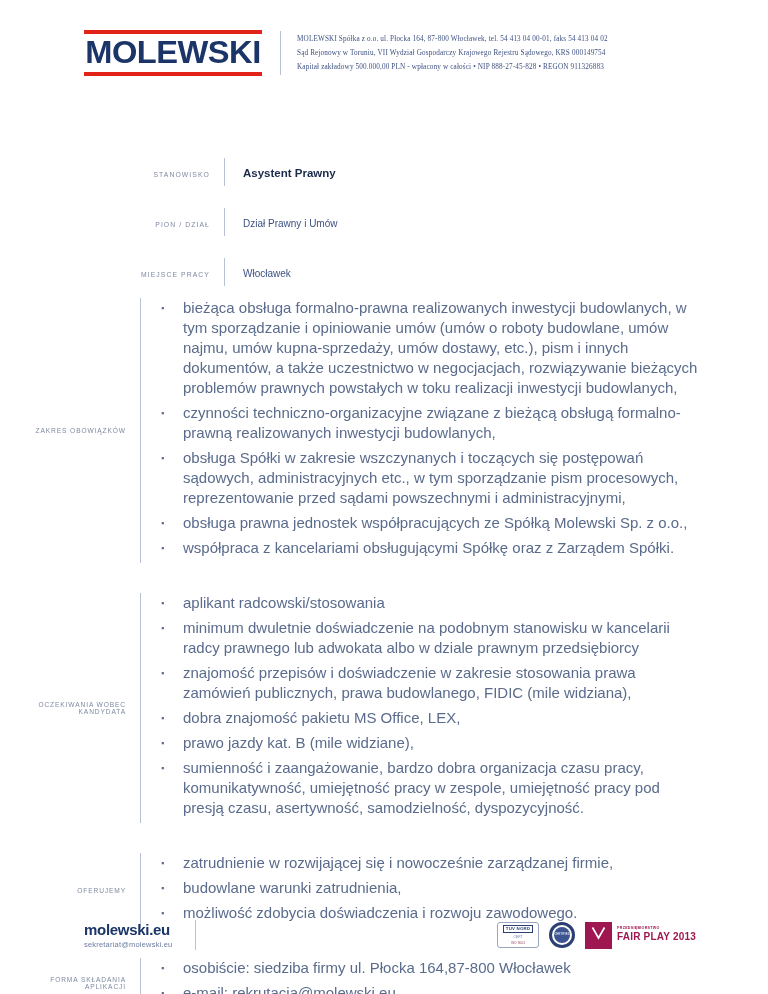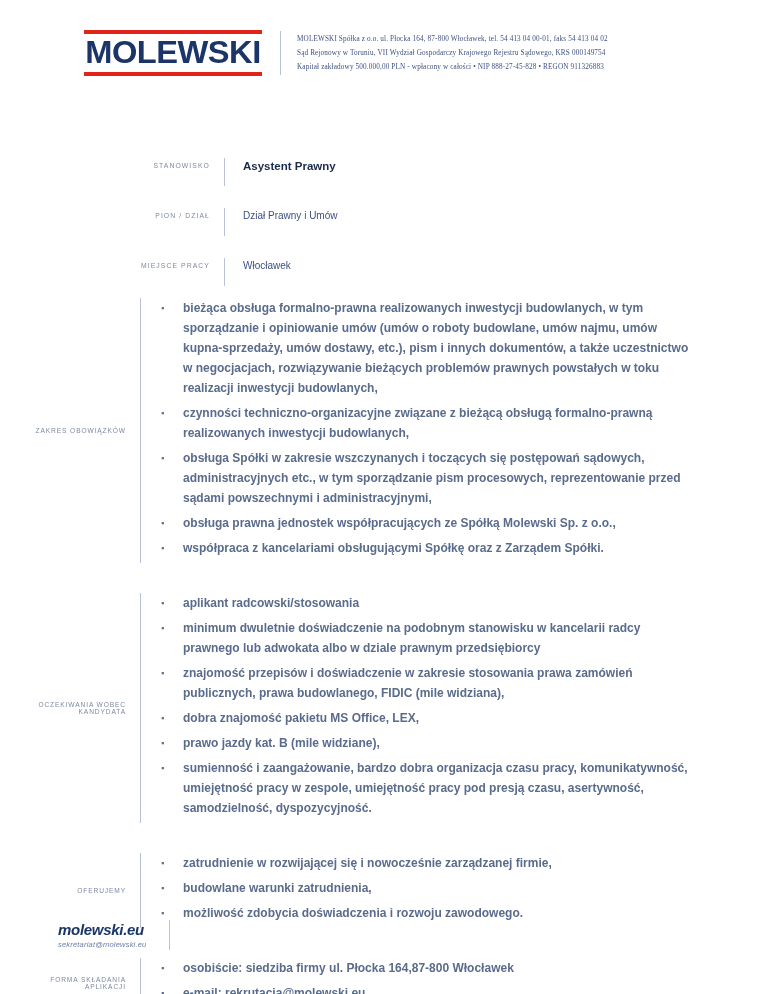--- a/index.html
+++ b/index.html
@@ -76,21 +76,21 @@
 
   
   .summary {
     position: absolute;
     left: 0;
     top: 158px;
     width: 768px;
   }
   .row {
     display: flex;
-    align-items: flex-start;
+    align-items: center;
     margin-bottom: 22px;
   }
   .row-label {
     width: 140px;
     margin-left: 84px;
     text-align: right;
     padding-right: 14px;
     font-size: 6.8px;
     letter-spacing: 1.1px;
     color: #7d88a1;
@@ -162,39 +162,37 @@
   }
   .bullet-dot {
     flex: 0 0 auto;
     width: 22px;
     font-size: 9px;
     line-height: 20px;
     color: #5a6b8c;
   }
   .bullet-text {
     flex: 1 1 auto;
-    font-size: 12px;
+    font-size: 15px;
     line-height: 20px;
     color: #5a6b8c;
-    font-weight: bold;
   }
 
   
   .footer {
     position: absolute;
     left: 0;
     top: 920px;
     width: 768px;
     display: flex;
     align-items: center;
   }
   .footer-left {
-    margin-left: 58px;
-    flex: 0 0 auto;
-    font-style: italic;
+    margin-left: 84px;
+    flex: 0 0 auto;
   }
   .footer-site {
     font-size: 15px;
     font-weight: bold;
     color: #1b3568;
     letter-spacing: -0.3px;
     line-height: 1.15;
   }
   .footer-mail {
     font-size: 7.5px;
@@ -436,15 +434,36 @@
         </div>
       </div>
     </div>
 
   <div class="footer">
     <div class="footer-left">
       <div class="footer-site">molewski.eu</div>
       <div class="footer-mail">sekretariat@molewski.eu</div>
     </div>
     <div class="footer-divider"></div>
+    <div class="footer-logos">
+      <div class="cert-tuv">
+        <div class="t1">TUV NORD</div>
+        <div class="t2">CERT</div>
+        <div class="t3">ISO 9001</div>
+      </div>
+      <div class="cert-circle">
+        <div class="inner">CERTIFIED</div>
+      </div>
+      <div class="cert-fairplay">
+        <div class="fp-mark">
+          <svg class="fp-v" viewBox="0 0 20 20" aria-hidden="true">
+            <polyline points="2,2 10,16 18,2" fill="none" stroke="#ffffff" stroke-width="2.2"></polyline>
+          </svg>
+        </div>
+        <div class="fp-text">
+          <div class="fp-top">PRZEDSIĘBIORSTWO</div>
+          <div class="fp-main">FAIR PLAY 2013</div>
+        </div>
+      </div>
+    </div>
   </div>
 
 </div>
 
 </body></html>

